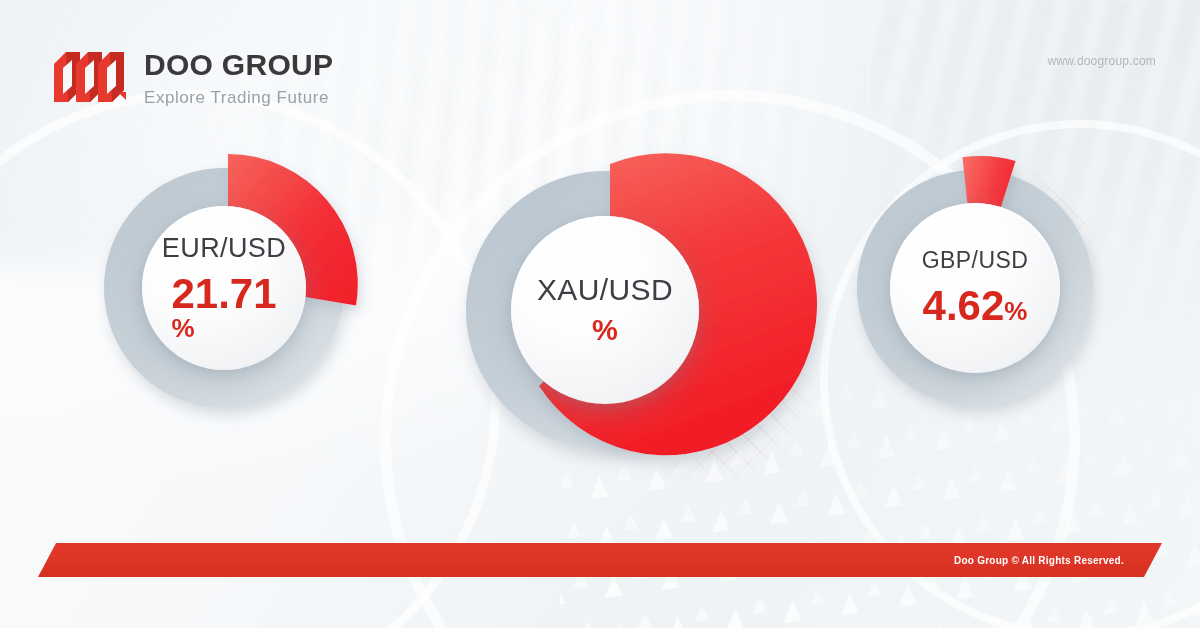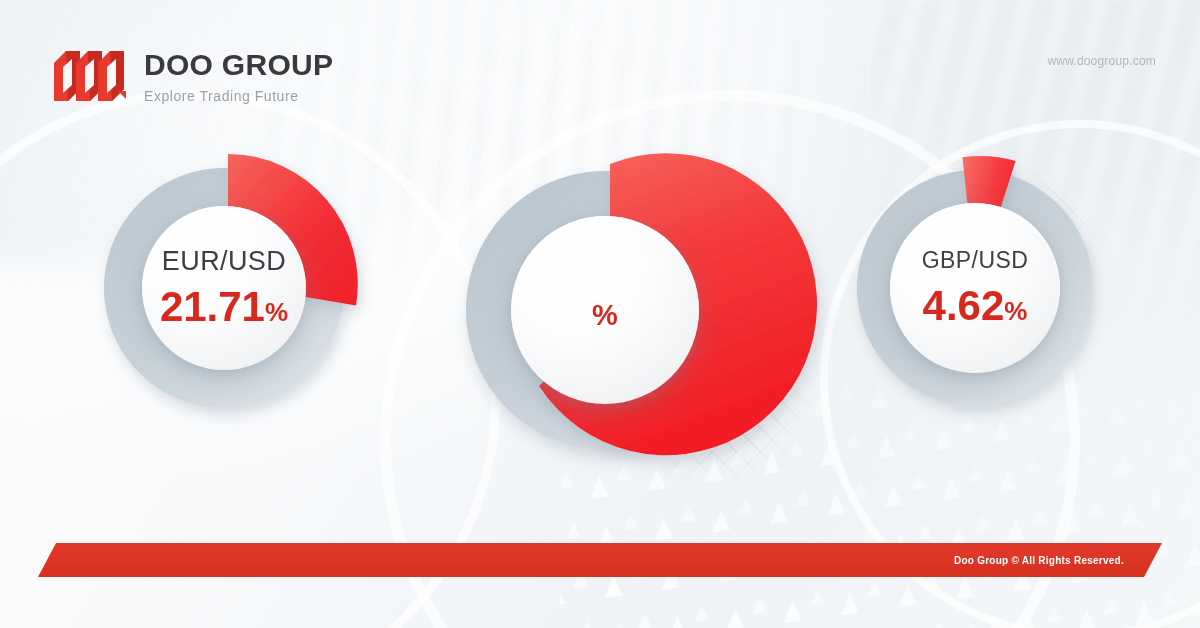--- a/index.html
+++ b/index.html
@@ -112,21 +112,21 @@
   }
   .logo-mark { width:78px; height:54px; display:block; }
 
   .logo-text { margin-left:14px; margin-top:2px; }
   .logo-title {
     font-size:30px; font-weight:bold; letter-spacing:.3px;
     color:#3a3a3c; line-height:1; white-space:nowrap;
   }
   .logo-tag {
     margin-top:9px;
-    font-size:14px; letter-spacing:.55px; color:#9aa0a6;
+    font-size:17px; letter-spacing:.55px; color:#9aa0a6;
     line-height:1; white-space:nowrap;
   }
 
   .site-url {
     position:absolute; right:44px; top:54px;
     font-size:12px; letter-spacing:.2px; color:#b0b6bc;
   }
 
   
   .charts {
@@ -157,21 +157,21 @@
   .hub-val {
     font-weight:bold;
     color:#D8281E;
     line-height:1;
     display:flex; align-items:baseline; justify-content:center;
   }
   .hub-pct { font-weight:bold; }
 
   
   .c-eur .hub-pair { font-size:27px; }
-  .c-eur .hub-val  { font-size:42px; margin-top:11px; }
+  .c-eur .hub-val  { font-size:42px; margin-top:11px;flex-direction:column; }
   .c-eur .hub-pct  { font-size:26px; }
 
   .c-xau .hub-pair { font-size:30px; }
   .c-xau .hub-val  { font-size:47px; margin-top:11px; }
   .c-xau .hub-pct  { font-size:29px; }
 
   .c-gbp .hub-pair { font-size:23px; }
   .c-gbp .hub-val  { font-size:42px; margin-top:13px; }
   .c-gbp .hub-pct  { font-size:26px; }
 
@@ -306,20 +306,21 @@
             </filter>
           </defs>
 
           <path d="M 150 172 m 0,-139 a 139,139 0 1,1 -0.01,0 Z
                    M 150 172 m 0,-92 a 92,92 0 1,0 0.01,0 Z" fill="url(#gXauTrack)" fill-rule="evenodd" filter="url(#fXauShadow)"></path>
 
           <path d="M 155 177 L 155 26 A 151,151 0 1 1 84.1 248.0 L 155 177 Z" fill="url(#gXauRed)" filter="url(#fXauShadow)"></path>
         </svg>
       </div>
       <div class="hub" style="left:56px; top:78px; width:188px; height:188px;">
+        <div class="hub-pair">XAU/USD</div>
         <div class="hub-val">
             <span class="hub-pct">%</span>
         </div>
       </div>
     </div>
 
     <div class="chart c-gbp" style="left:835px; width:290px; height:290px;">
       <div class="svg-holder">
         <svg width="300" height="300" viewBox="0 0 300 300">
           <defs>

